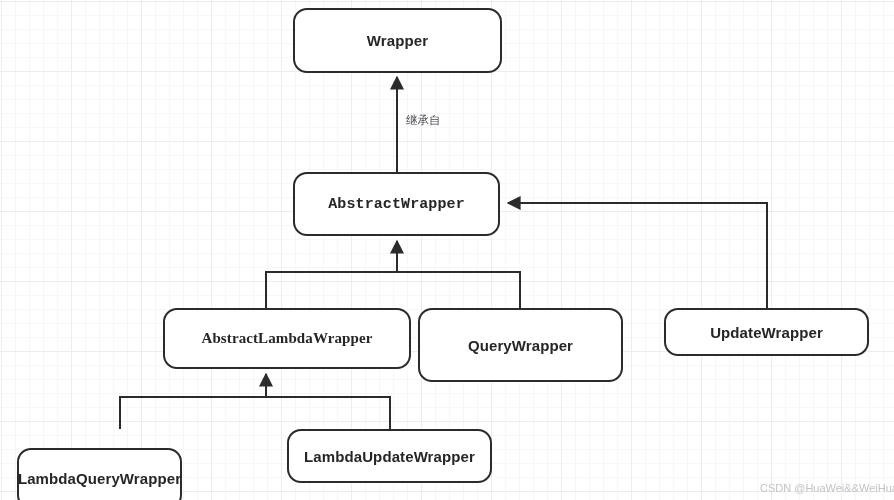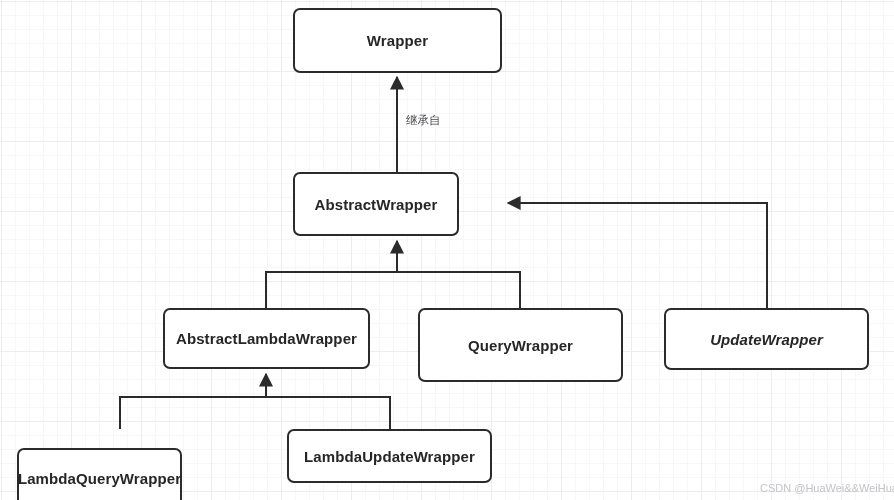--- a/index.html
+++ b/index.html
@@ -28,21 +28,21 @@
     top: 0;
     width: 894px;
     height: 500px;
     pointer-events: none;
   }
   .node {
     position: absolute;
     box-sizing: border-box;
     background: #ffffff;
     border: 2px solid #2b2b2b;
-    border-radius: 7px;
+    border-radius: 14px;
     display: flex;
     align-items: center;
     justify-content: center;
     color: #262626;
     font-size: 15px;
     font-weight: bold;
     letter-spacing: 0.1px;
     white-space: nowrap;
   }
   .edge-label {
@@ -81,33 +81,33 @@
     <path d="M 767 308 L 767 203 L 508 203" fill="none" stroke="#2b2b2b" stroke-width="2" marker-end="url(#arrow)"></path>
 
     <path d="M 266 397 L 266 374" fill="none" stroke="#2b2b2b" stroke-width="2" marker-end="url(#arrow)"></path>
     <path d="M 120 429 L 120 397 L 390 397 L 390 429" fill="none" stroke="#2b2b2b" stroke-width="2"></path>
   </svg>
 
   <div class="node" style="left:293px; top:8px; width:209px; height:65px;">
     <span>Wrapper</span>
   </div>
 
-  <div class="node" style="left:293px; top:172px; width:166px; height:64px;">
+  <div class="node" style="left:293px; top:172px; width:207px; height:64px;font-family:Liberation Mono, monospace;">
     <span>AbstractWrapper</span>
   </div>
 
-  <div class="node" style="left:163px; top:308px; width:207px; height:61px;">
+  <div class="node" style="left:163px; top:308px; width:248px; height:61px;font-family:Liberation Serif, serif;">
     <span>AbstractLambdaWrapper</span>
   </div>
 
   <div class="node" style="left:418px; top:308px; width:205px; height:74px;">
     <span>QueryWrapper</span>
   </div>
 
-  <div class="node" style="left:664px; top:308px; width:205px; height:62px;font-style:italic;">
+  <div class="node" style="left:664px; top:308px; width:205px; height:48px;">
     <span>UpdateWrapper</span>
   </div>
 
   <div class="node" style="left:17px; top:448px; width:165px; height:61px;">
     <span>LambdaQueryWrapper</span>
   </div>
 
   <div class="node" style="left:287px; top:429px; width:205px; height:54px;">
     <span>LambdaUpdateWrapper</span>
   </div>

